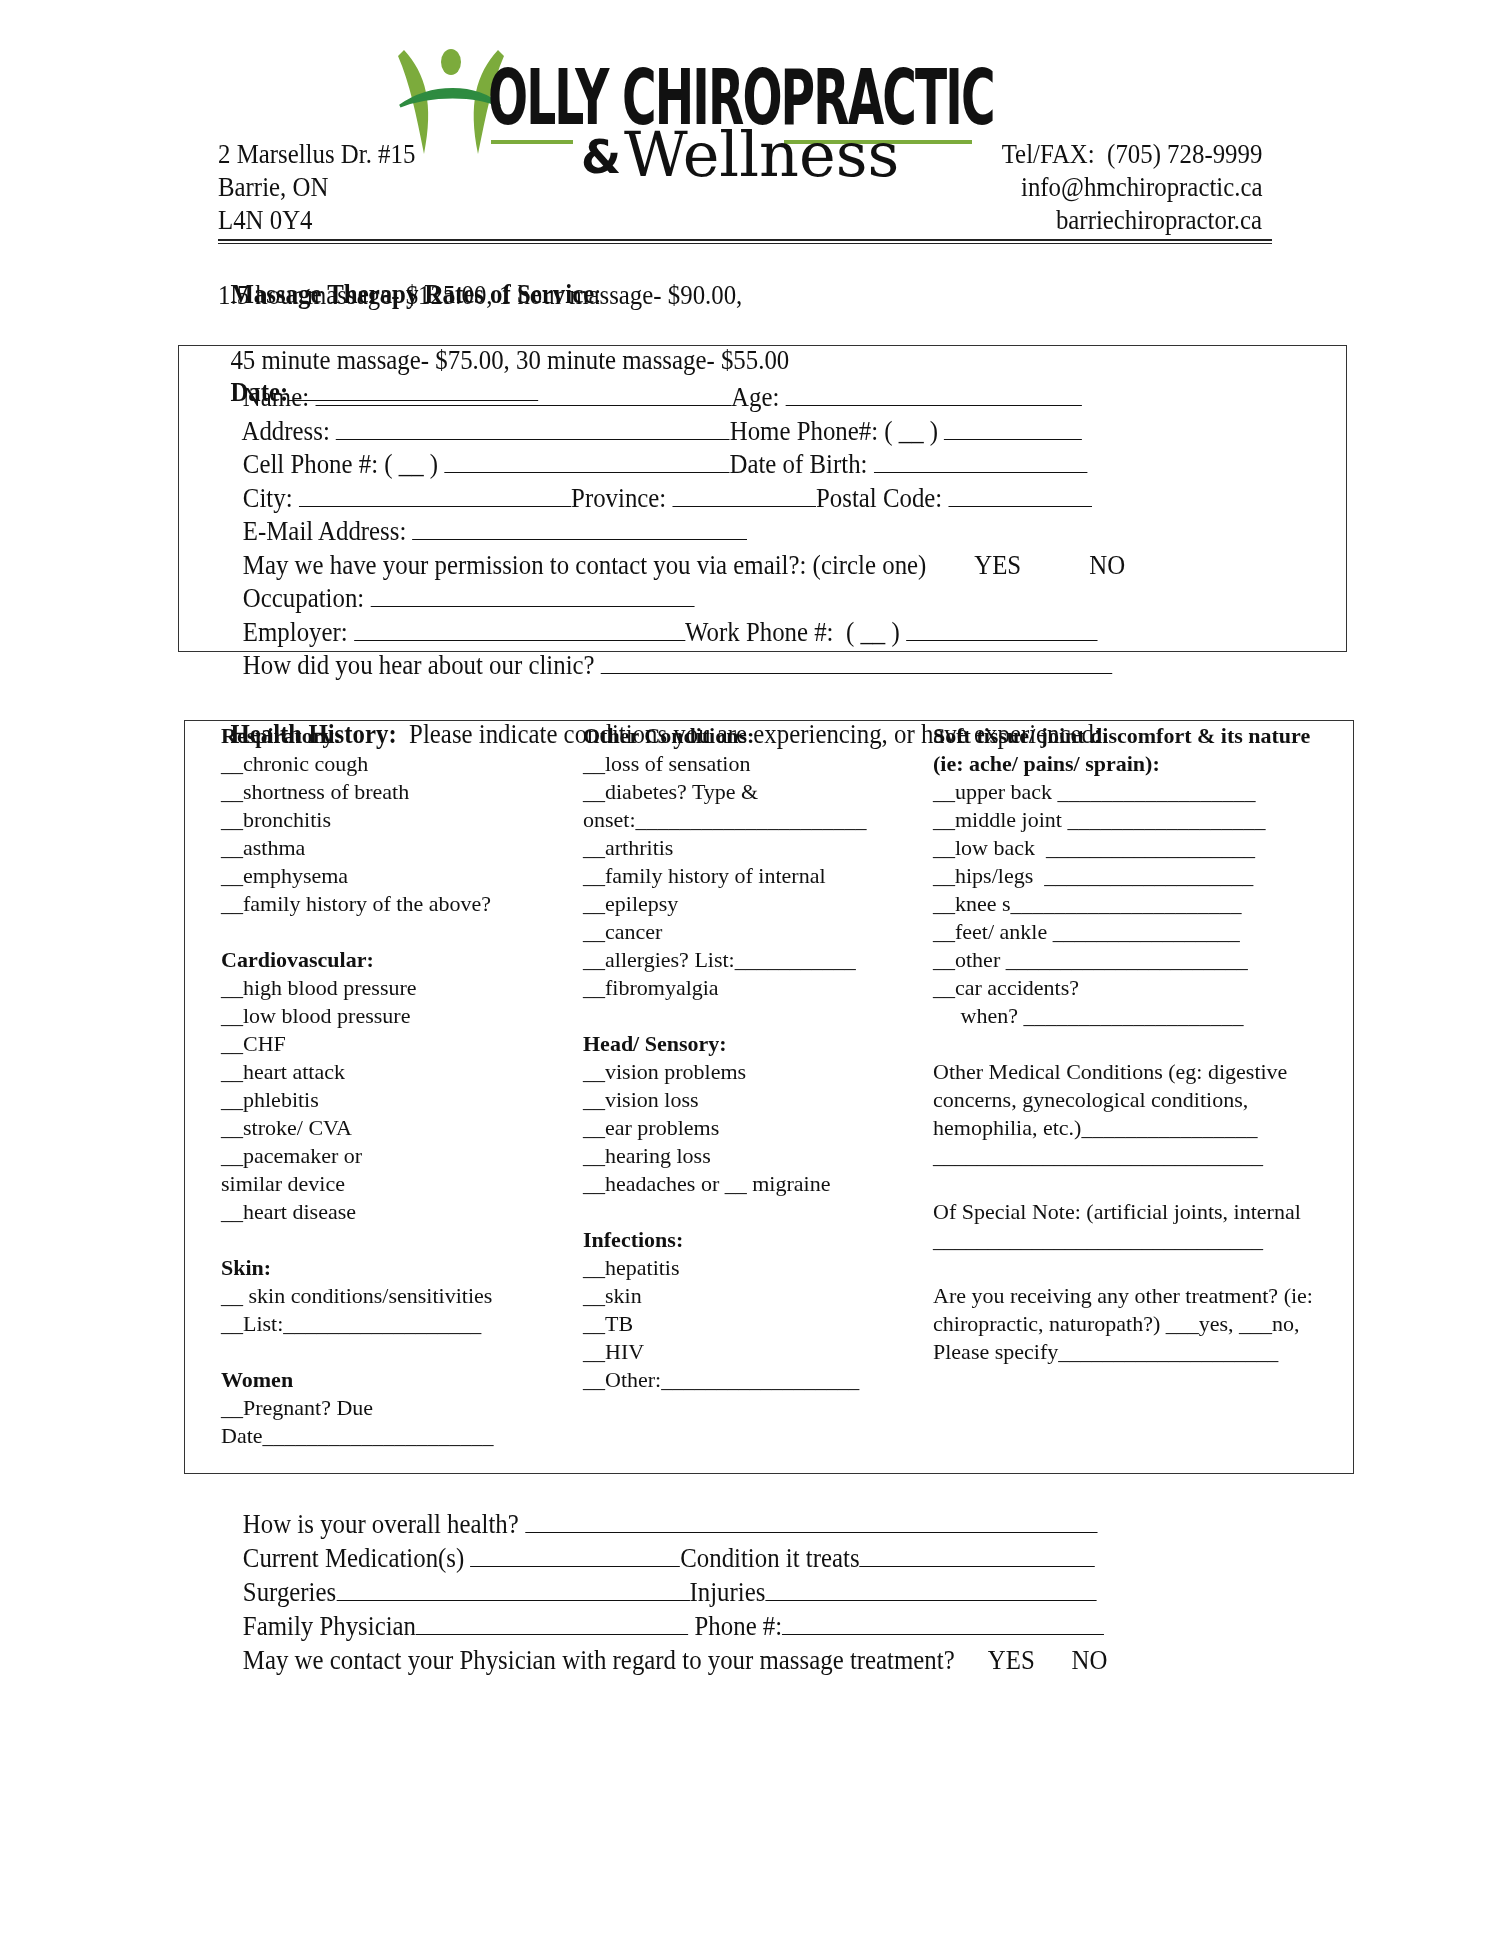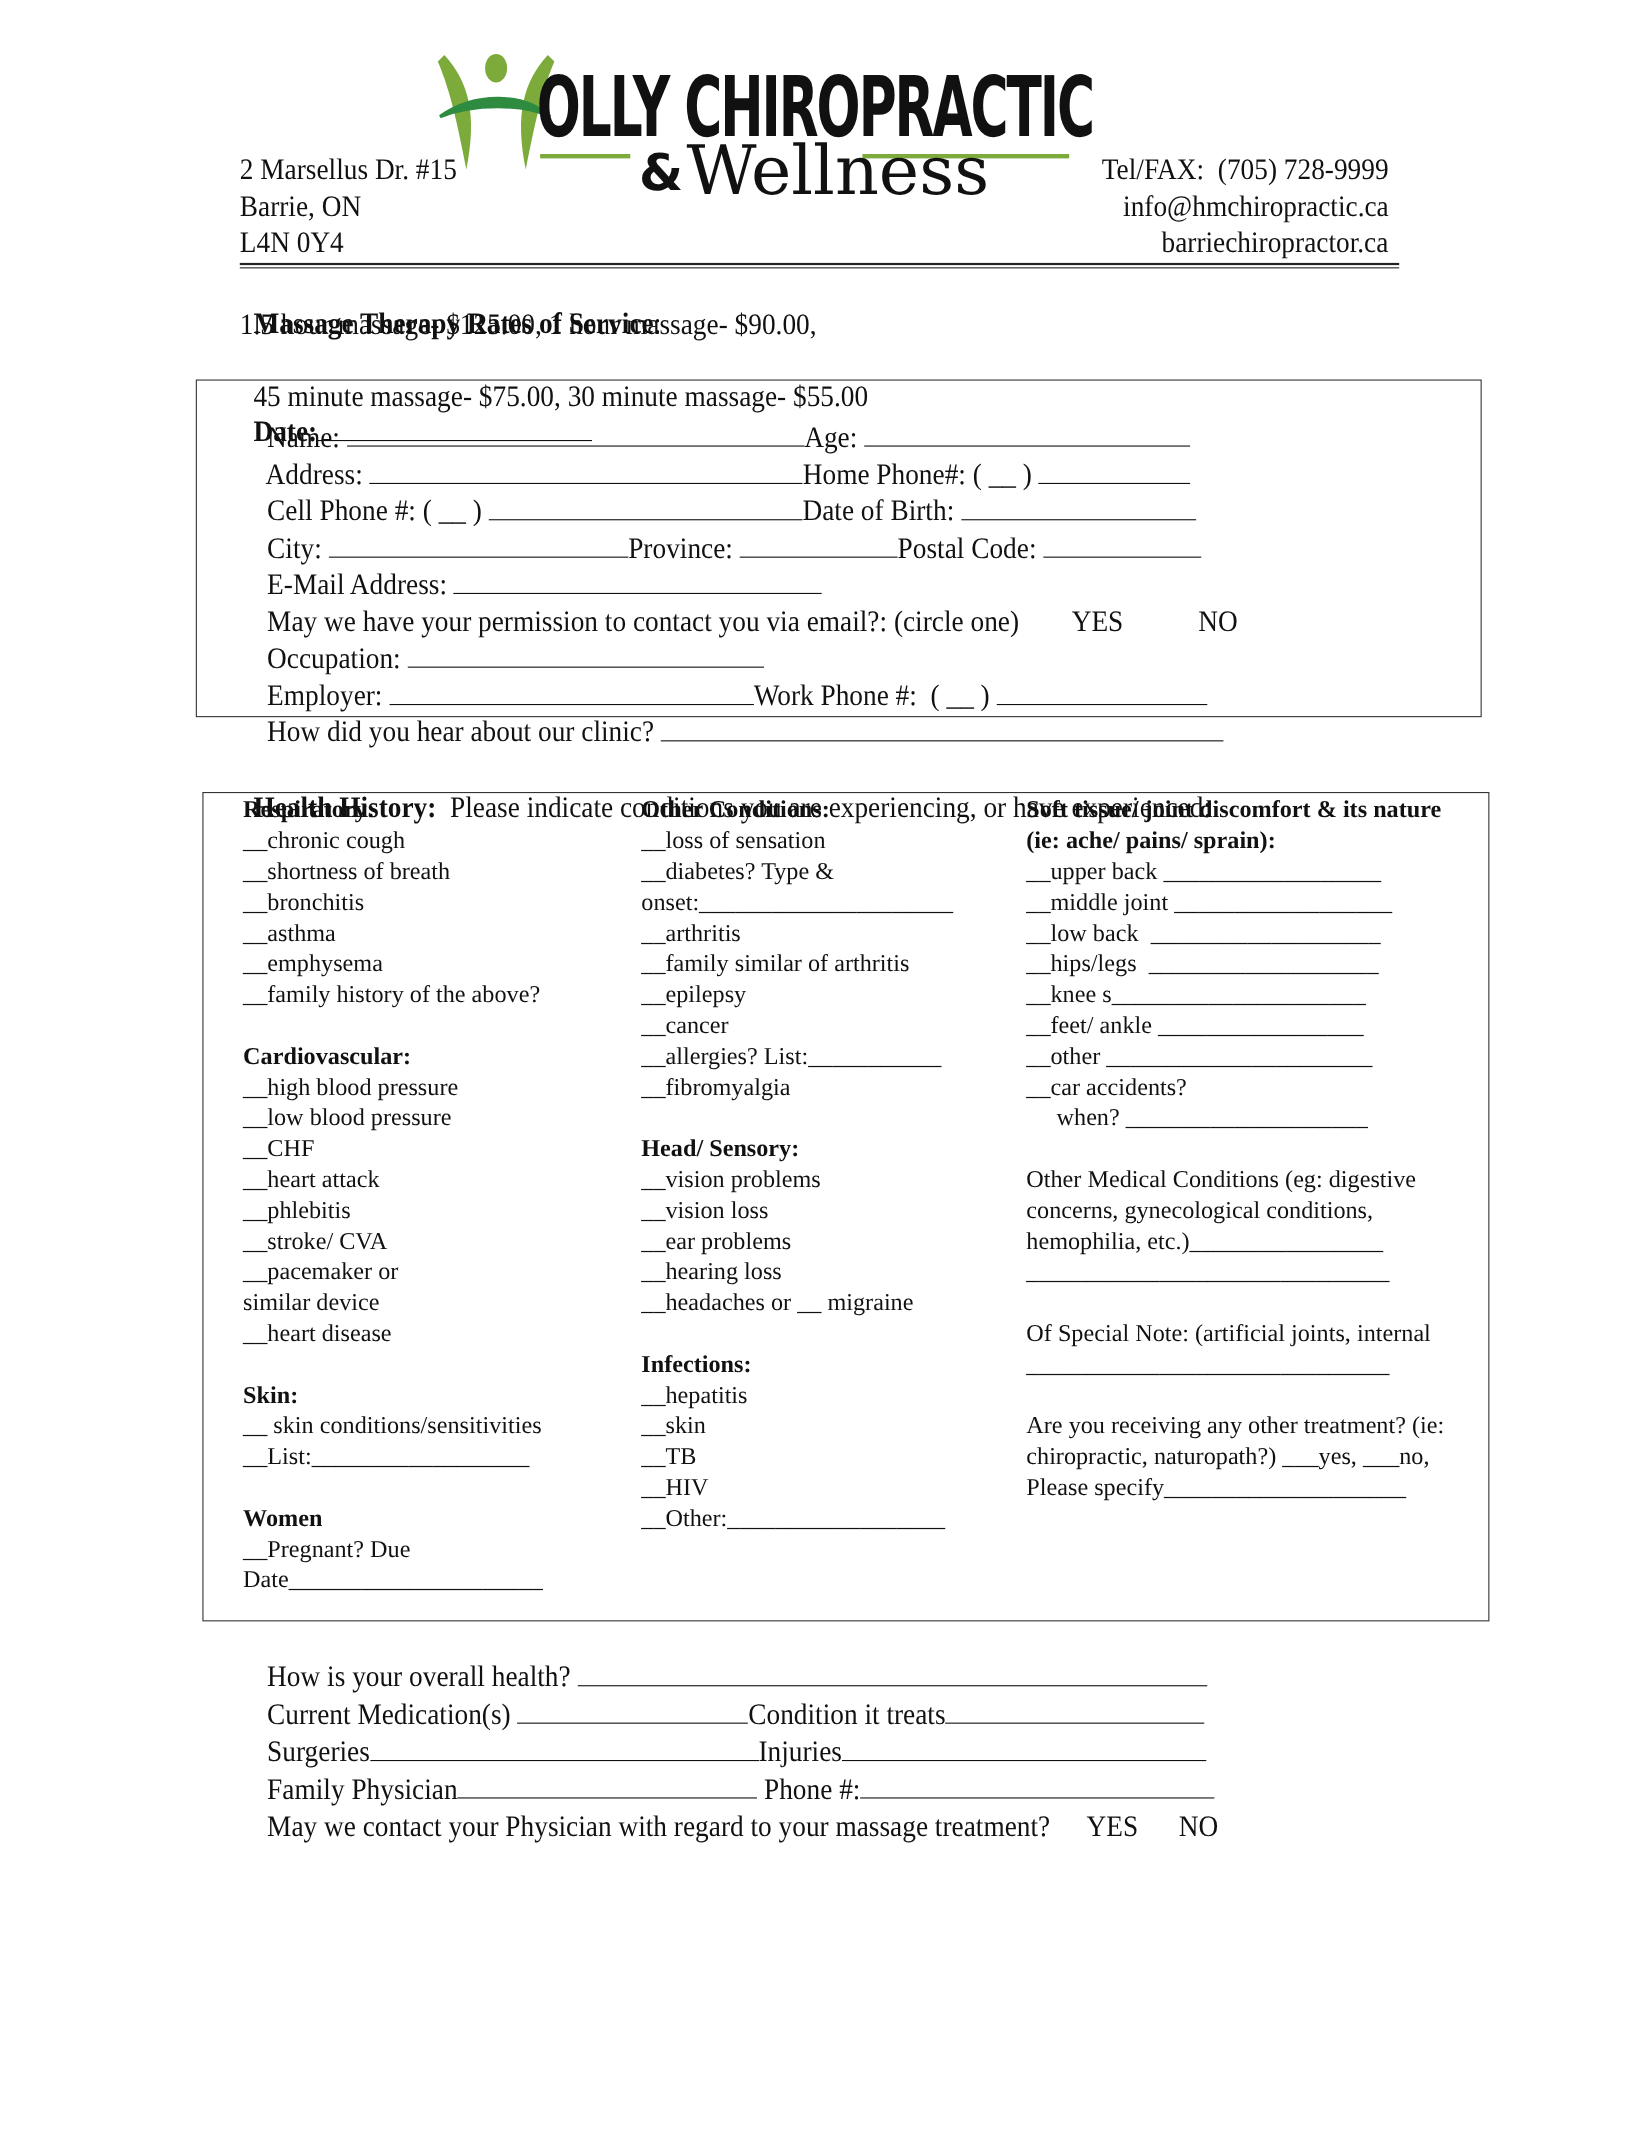--- a/index.html
+++ b/index.html
@@ -121,21 +121,21 @@
     <div class="ln b">Women</div>
     <div class="ln">__Pregnant? Due</div>
     <div class="ln">Date_____________________</div>
   </div>
 <div class="col" id="col2" style="left:559px;top:722px;width:340px;">
     <div class="ln b">Other Conditions:</div>
     <div class="ln">__loss of sensation</div>
     <div class="ln">__diabetes? Type &amp;</div>
     <div class="ln">onset:_____________________</div>
     <div class="ln">__arthritis</div>
-    <div class="ln">__family similar of arthritis</div>
+    <div class="ln">__family history of internal</div>
     <div class="ln">__epilepsy</div>
     <div class="ln">__cancer</div>
     <div class="ln">__allergies? List:___________</div>
     <div class="ln">__fibromyalgia</div>
     <div class="ln"></div>
     <div class="ln b">Head/ Sensory:</div>
     <div class="ln">__vision problems</div>
     <div class="ln">__vision loss</div>
     <div class="ln">__ear problems</div>
     <div class="ln">__hearing loss</div>

